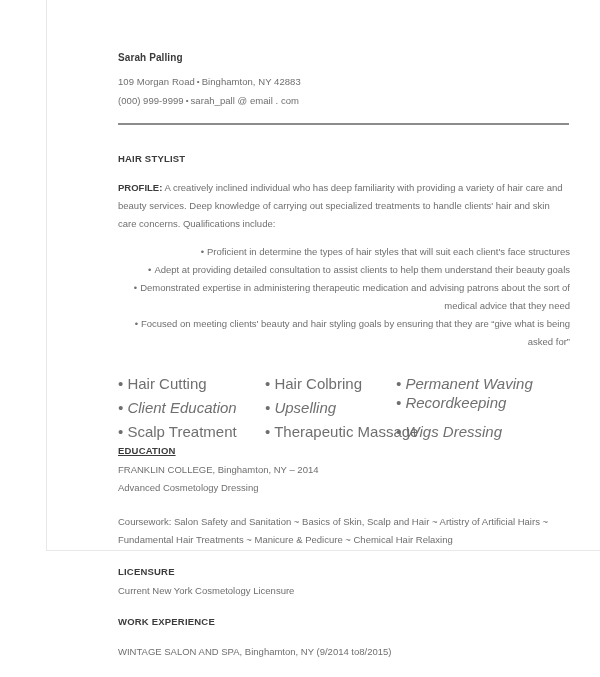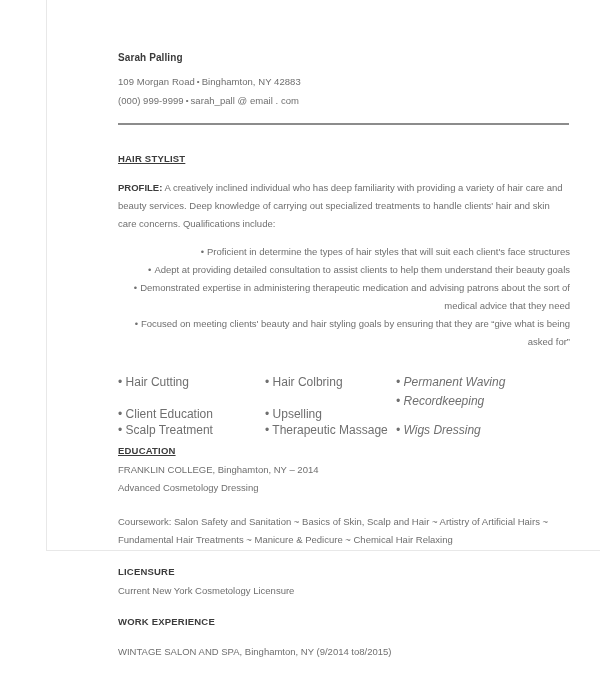--- a/index.html
+++ b/index.html
@@ -77,42 +77,42 @@
     color: #3b3b3b;
     font-weight: bold;
   }
   .li {
     font-size: 9.5px;
     color: #6f6f6f;
     line-height: 18px;
   }
   .li .dot { padding-right: 3px; }
 
-  .t-hairstylist { margin-top: 28px; text-decoration: underline; }
+  .t-hairstylist { margin-top: 28px; }
   .t-profile { margin-top: 15px; }
   .t-quallist { margin-top: 10px; text-align: right; }
 
   
   .t-skills { margin-top: 18px; }
   .skills-grid {
     position: relative;
     margin-top: 24px;
     height: 70px;
   }
   .skill {
     position: absolute;
-    font-size: 12px;
+    font-size: 15px;
     color: #6f6f6f;
     white-space: nowrap;
   }
   .col1 { left: 0px; }
   .col2 { left: 147px; }
   .col3 { left: 278px; font-style: italic; }
   .row1 { top: 0px; }
-  .row2 { top: 32px; }
+  .row2 { top: 24px; font-style: italic; }
   .row3 { top: 48px; }
   .row2b { top: 19px; }
 
   
   .edu-head { margin-top: 0px; text-decoration: underline; }
   .edu-line { margin-top: 5px; }
   .coursework { margin-top: 16px; }
 
   .t-licensure { margin-top: 17px; }
   .lic-line { margin-top: 5px; }

